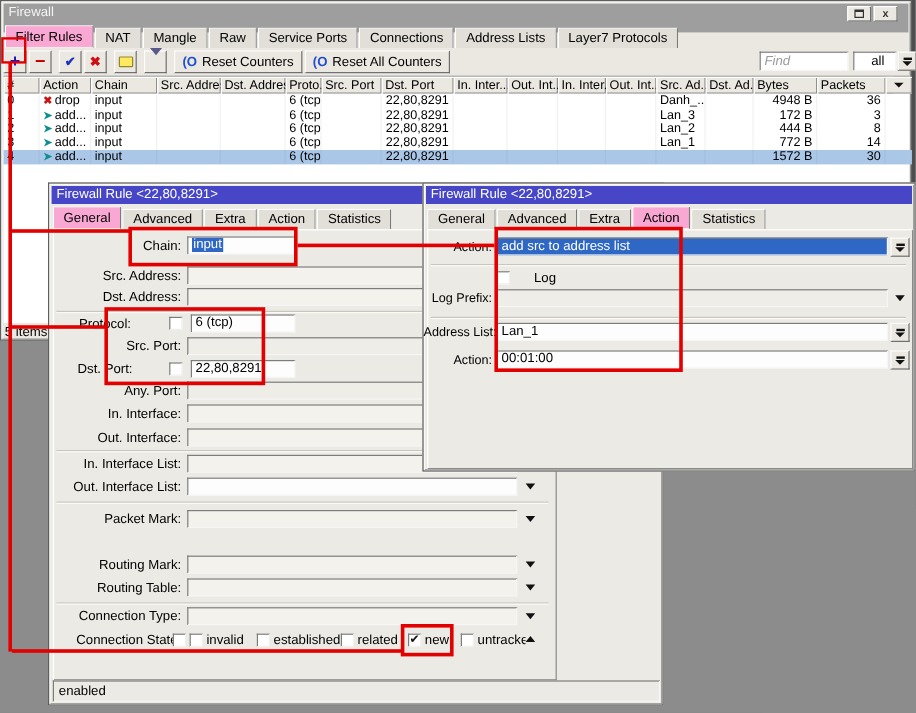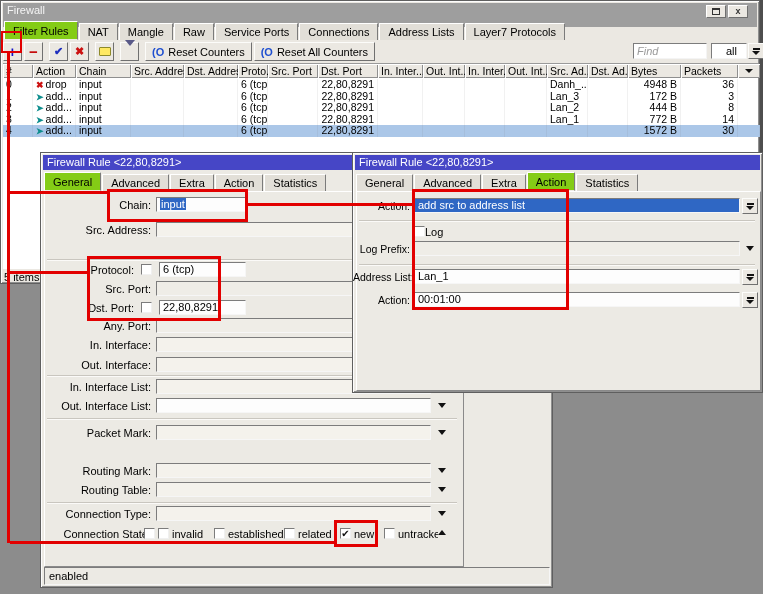--- a/index.html
+++ b/index.html
@@ -12,21 +12,21 @@
   #mainwin { position:absolute; left:0; top:0; width:760px; height:284px; background:#ebe8e2; border:1px solid #5f5f5f; box-shadow:inset 1px 1px 0 #fdfdfd, inset -1px -1px 0 #8f8f8f; z-index:1; }
   #mw-titlebar { position:absolute; left:2px; top:2px; right:2px; height:24px; background:#9e9e9e; color:#f4f4f4; line-height:15px; padding-left:4px; font-size:11px; }
   .winbtns { position:absolute; right:9px; top:2px; display:flex; gap:2px; }
   .winbtn { width:20px; height:13px; background:#ebe8e2; border:1px solid; border-color:#fff #6f6f6f #6f6f6f #fff; display:flex; align-items:center; justify-content:center; font-size:9px; font-weight:bold; color:#333; }
   .maxglyph { width:8px; height:7px; border:1px solid #333; border-top-width:2px; }
 
   
   .tabstrip { position:absolute; display:flex; align-items:flex-end; }
   #mw-tabs { left:3px; top:20px; height:19px; right:4px; }
   .tab { height:17px; line-height:16px; padding:0 8px; background:#e2dfd8; border:1px solid; border-color:#fff #7b7b7b #b9b6b0 #fff; border-bottom:none; margin-right:1px; border-radius:1px 1px 0 0; white-space:nowrap; }
-  .tab.active { height:19px; line-height:18px; background:#84cc16; border-bottom:1px solid #efede7; font-size:11px; }
+  .tab.active { height:19px; line-height:18px; background:#f9a8d4; border-bottom:1px solid #efede7; font-size:11px; }
 
   
   #mw-toolbar { position:absolute; left:2px; top:40px; right:4px; height:21px; display:flex; align-items:center; }
   .tbtn { height:19px; min-width:19px; background:#ebe8e2; border:1px solid; border-color:#fcfcfa #707070 #707070 #fcfcfa; display:flex; align-items:center; justify-content:center; margin-right:2px; }
   .tbtn.txt { padding:0 6px; gap:4px; white-space:nowrap; }
   .g-plus { color:#1414c8; font-weight:bold; font-size:15px; line-height:11px; }
   .g-minus { color:#c40000; font-weight:bold; font-size:15px; line-height:11px; }
   .g-check { color:#1f2fbe; font-size:11px; font-weight:bold; }
   .g-cross { color:#cc1111; font-size:11px; font-weight:bold; }
   .g-comment { width:12px; height:9px; background:#ffe962; border:1px solid #8e8a2a; border-radius:1px; }
@@ -63,21 +63,21 @@
   #dlg-general { left:40px; top:152px; width:513px; height:436px; z-index:2; }
   #dlg-action  { left:352px; top:152px; width:411px; height:241px; z-index:3; }
   .dlg-title { position:absolute; left:2px; top:2px; right:2px; height:15px; background:#4646c6; color:#fff; line-height:15px; padding-left:4px; }
   .dlg-tabs { position:absolute; left:3px; top:19px; height:19px; display:flex; align-items:flex-end; }
   .dpage { position:absolute; background:#eceae4; border:1px solid; border-color:#fff #8a8a8a #8a8a8a #fff; }
   #dg-page { left:3px; top:38px; width:420px; height:376px; }
   #da-page { left:3px; top:38px; width:405px; height:200px; }
 
   .lrow, .rrow { position:absolute; left:0; width:100%; height:16px; }
   .llbl { position:absolute; left:0; top:2px; width:110px; text-align:right; white-space:nowrap; overflow:hidden; }
-  .llbl.ck { width:93px; }
+  .llbl.ck { width:93px;text-align:center; }
   .rlbl { position:absolute; left:0; top:2px; width:57px; text-align:right; font-size:10.5px; white-space:nowrap; }
   .fld { position:absolute; top:0; height:15px; border:1px solid; border-color:#7c7c7c #f6f6f6 #f6f6f6 #7c7c7c; background:#f4f2ec; line-height:13px; padding:0 3px; overflow:hidden; white-space:nowrap; }
   .fld.white { background:#fdfdfd; }
   .fld.dis { background:#efede7; }
   .selval { background:#2f67c4; color:#fff; padding:0 1px; }
   .fld.combo { background:#2f67c4; color:#fff; }
   .arrow-down { position:absolute; top:5px; width:0; height:0; border-left:4px solid transparent; border-right:4px solid transparent; border-top:5px solid #111; }
   .arrow-up { position:absolute; top:4px; width:0; height:0; border-left:4px solid transparent; border-right:4px solid transparent; border-bottom:5px solid #111; }
   .chk { position:absolute; top:2px; width:11px; height:11px; background:#fff; border:1px solid; border-color:#7c7c7c #f0f0f0 #f0f0f0 #7c7c7c; font-size:10px; line-height:10px; text-align:center; color:#111; }
   .chklbl { position:absolute; top:2px; white-space:nowrap; }
@@ -299,20 +299,24 @@
     <div id="dg-page" class="dpage"></div>
 
     <div class="lrow" style="top:44px">
       <span class="llbl">Chain:</span>
       <span class="fld white" style="left:115px;width:91px"><span class="selval">input</span></span>
     </div>
     <div class="lrow" style="top:69px">
       <span class="llbl">Src. Address:</span>
       <span class="fld" style="left:115px;width:275px"></span>
     </div>
+    <div class="lrow" style="top:87px">
+      <span class="llbl">Dst. Address:</span>
+      <span class="fld" style="left:115px;width:275px"></span>
+    </div>
     <div class="sep" style="top:106px;width:410px"></div>
     <div class="lrow" style="top:109px">
       <span class="llbl ck">Protocol:</span>
       <span class="chk" style="left:100px"></span>
       <span class="fld white" style="left:118px;width:87px">6 (tcp)</span>
     </div>
     <div class="lrow" style="top:128px">
       <span class="llbl">Src. Port:</span>
       <span class="fld dis" style="left:115px;width:275px"></span>
     </div>
@@ -399,21 +403,21 @@
       <span class="rlbl">Action:</span>
       <span class="fld combo" style="left:61px;width:326px">add src to address list</span>
       <span class="cbtn" style="position:absolute;left:389px;top:0">
           <span class="cbar"></span>
           <span class="ctri"></span>
         </span>
     </div>
     <div class="sep" style="top:67px;width:396px"></div>
     <div class="rrow" style="top:71px">
       <span class="chk" style="left:61px"></span>
-      <span class="chklbl" style="left:72px">Log</span>
+      <span class="chklbl" style="left:92px">Log</span>
     </div>
     <div class="rrow" style="top:88px">
       <span class="rlbl">Log Prefix:</span>
       <span class="fld dis" style="left:61px;width:326px"></span>
       <span class="arrow-down" style="left:393px"></span>
     </div>
     <div class="sep" style="top:111px;width:396px"></div>
     <div class="rrow" style="top:116px">
       <span class="rlbl">Address List:</span>
       <span class="fld white" style="left:61px;width:326px">Lan_1</span>

